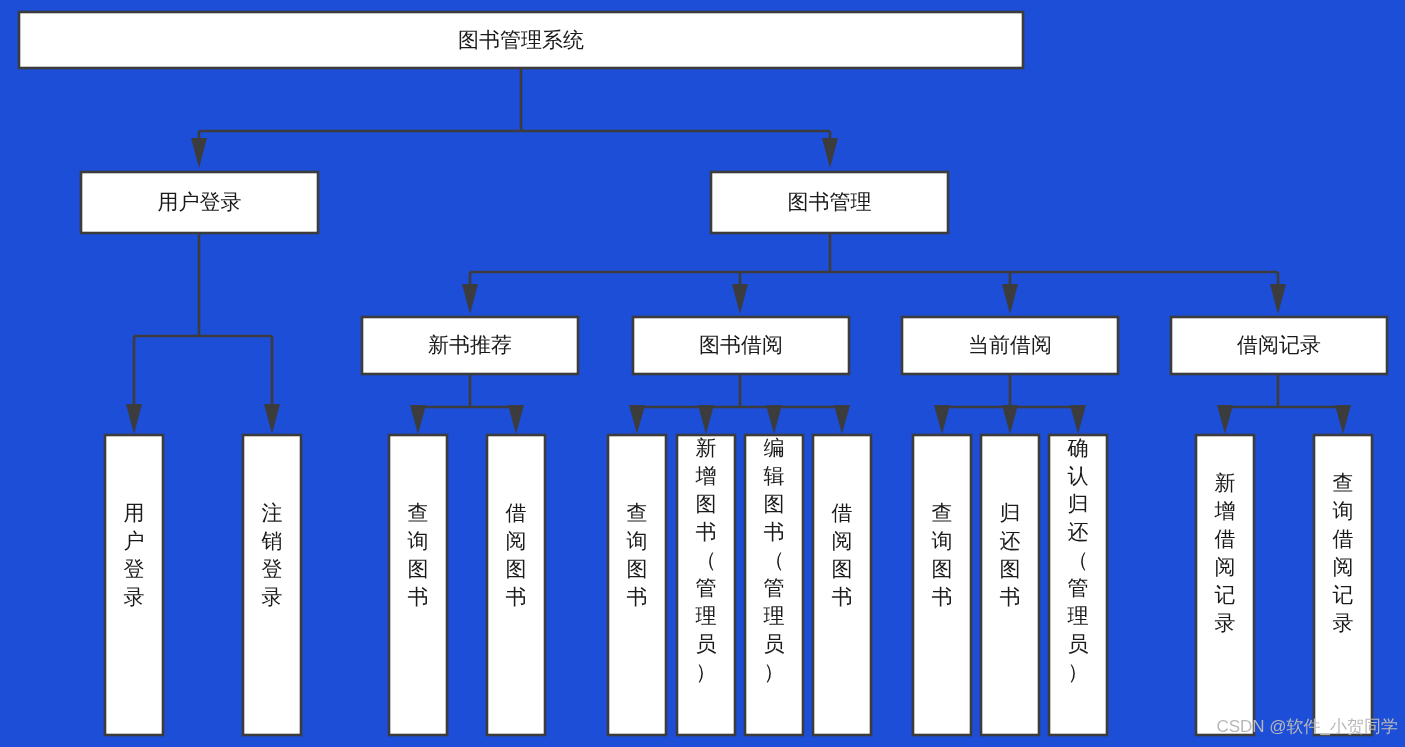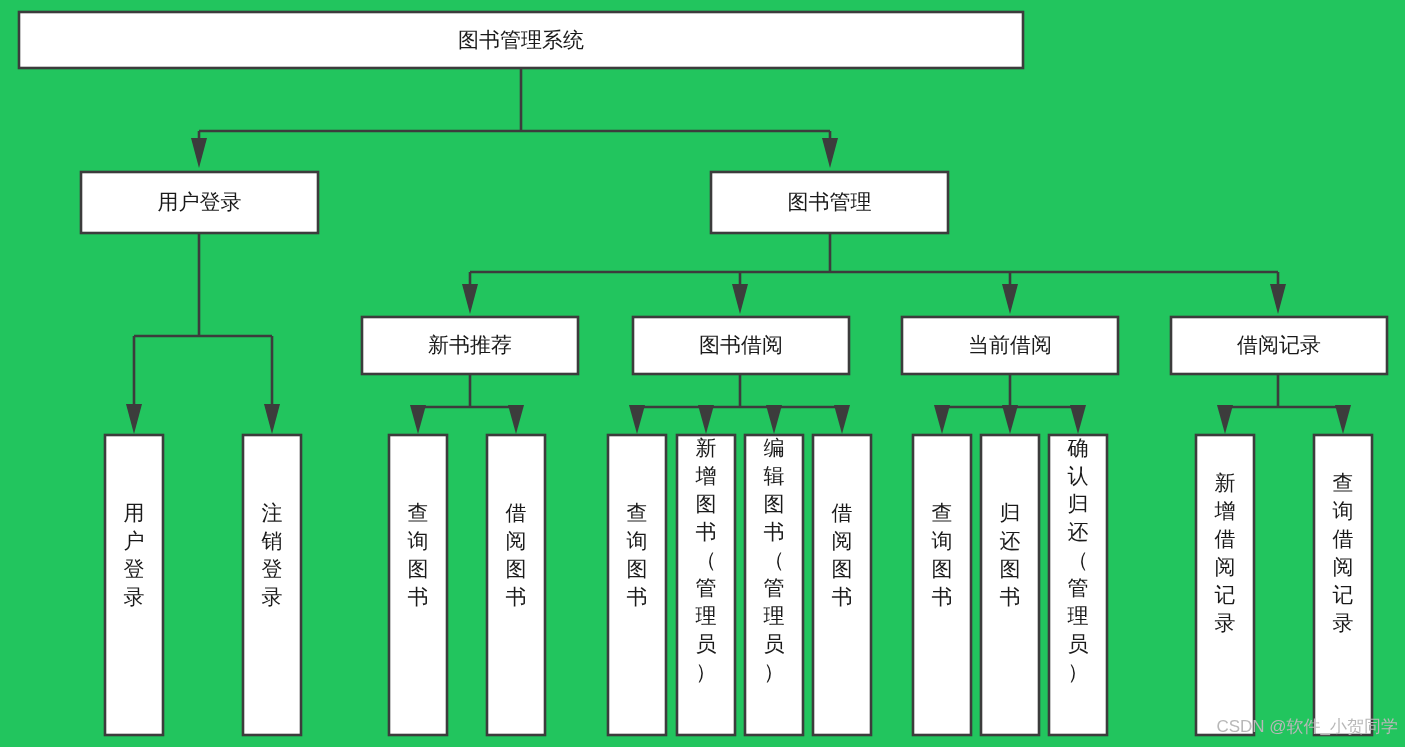--- a/index.html
+++ b/index.html
@@ -8,21 +8,21 @@
     padding: 0;
     background: #ffffff;
   }
   body {
     font-family: "Liberation Sans", "DejaVu Sans", sans-serif;
   }
   #diagram-root {
     position: relative;
     width: 1405px;
     height: 747px;
-    background: #22c55e;
+    background: #1d4ed8;
     overflow: hidden;
   }
   svg.diagram-canvas {
     display: block;
     position: absolute;
     left: 0;
     top: 0;
     width: 1405px;
     height: 747px;
   }

